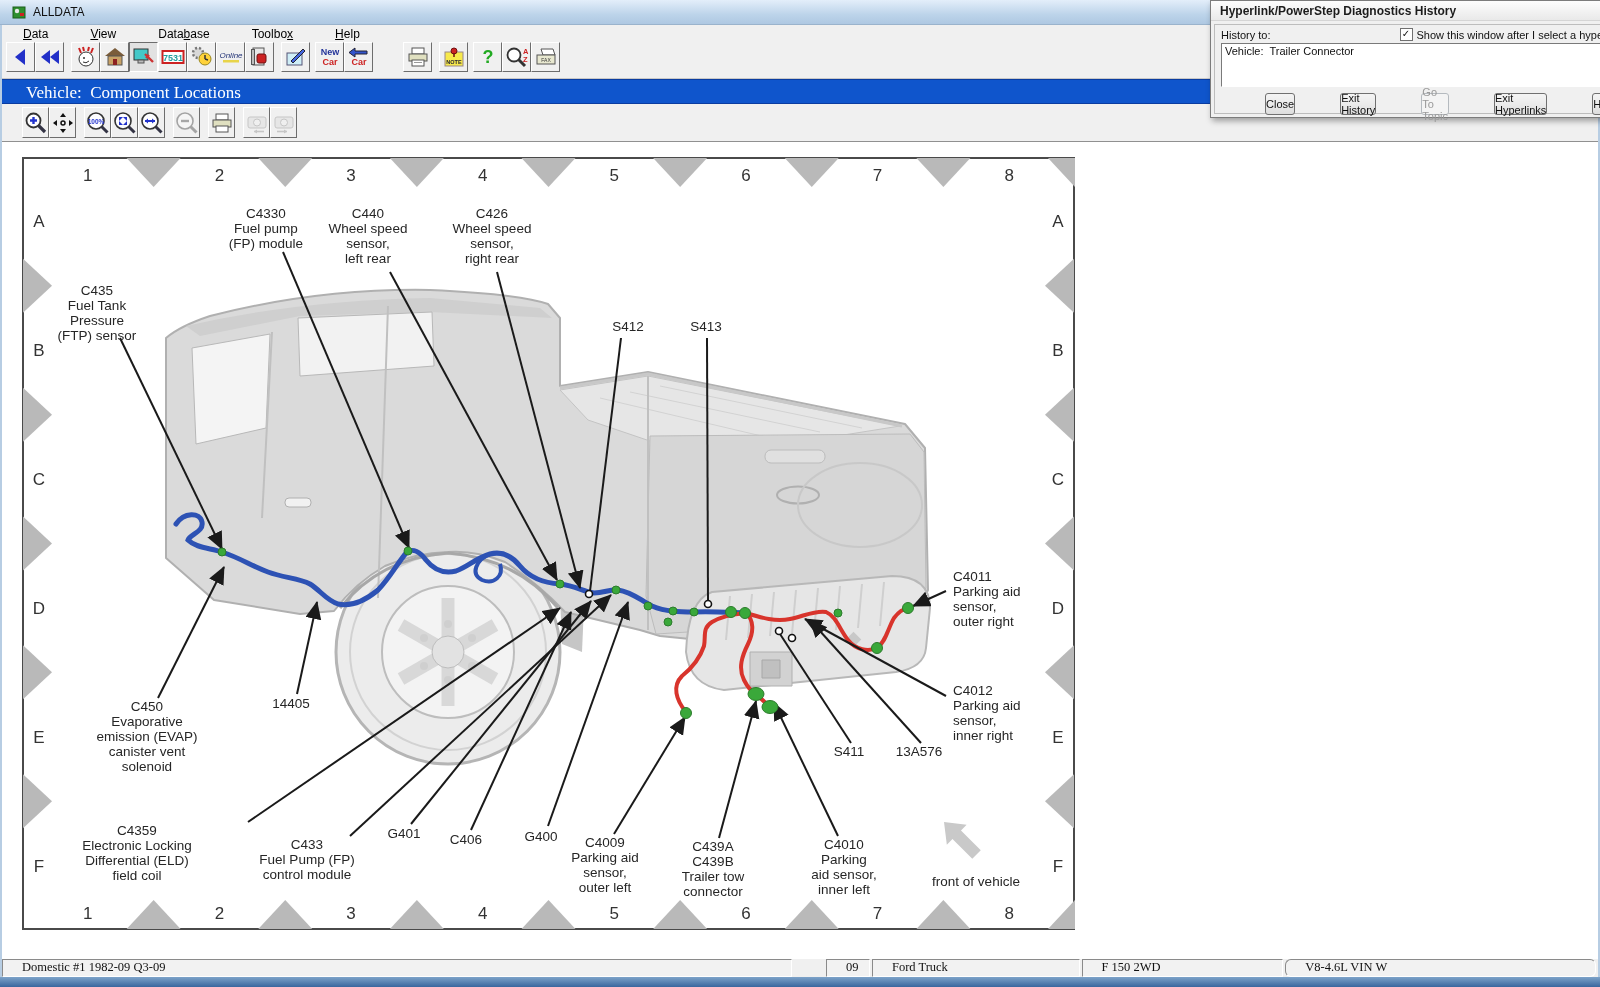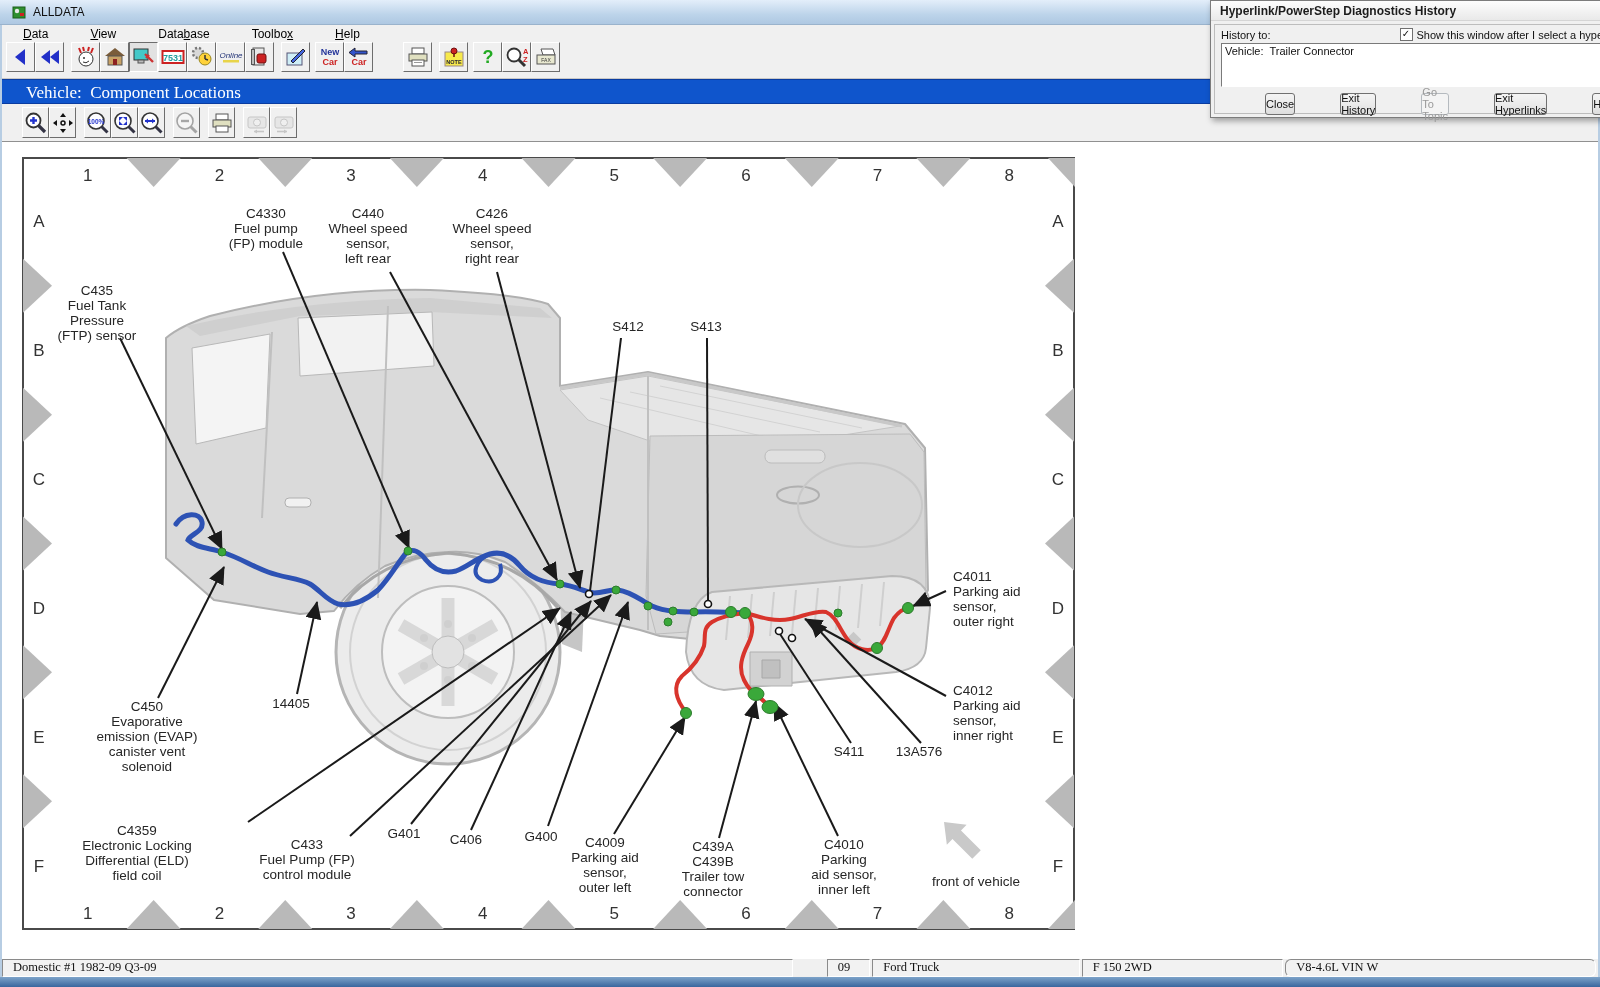--- a/index.html
+++ b/index.html
@@ -31,21 +31,21 @@
   .g8{margin-left:8px}
   .content{position:absolute;left:2px;top:142px;width:1596px;height:817px;background:#ffffff;}
   
   #diag{position:absolute;left:20px;top:15px;}
   .gridlbl{font-family:"Liberation Sans",sans-serif;font-size:17px;fill:#333;}
   .callout{font-family:"Liberation Sans",sans-serif;font-size:13.5px;fill:#262626;}
   
   .statusbar{position:absolute;left:2px;top:959px;width:1596px;height:18px;background:#f0f0f0;
     display:flex;font-family:"Liberation Serif",serif;font-size:12.5px;color:#111;}
   .status-seg{border:1px solid;border-color:#8a8a8a #ffffff #ffffff #8a8a8a;background:#f2f2f2;
-    padding:0 10px;box-sizing:border-box;margin-right:2px;white-space:nowrap;overflow:hidden;line-height:15px;}
+    padding:0 19px;box-sizing:border-box;margin-right:2px;white-space:nowrap;overflow:hidden;line-height:15px;}
   .bottomstrip{position:absolute;left:0;top:977px;width:1600px;height:10px;
     background:linear-gradient(#7da3c9,#39669e);}
   .win-edge{position:absolute;top:25px;height:952px;width:2px;background:#b7cde3;}
   
   .dialog{position:absolute;left:1210px;top:0;width:404px;height:118px;background:#f0f0f0;
     border:1px solid #7c7c7c;box-shadow:2px 3px 6px rgba(0,0,0,.35);box-sizing:border-box;z-index:50;}
   .dlg-title{height:19px;background:linear-gradient(#fdfdfd,#e9e9e9);border-bottom:1px solid #d5d5d5;
     display:flex;align-items:center;padding-left:9px;font-size:12px;font-weight:600;color:#1c1c1c;}
   .dlg-body{position:relative;margin:3px;border:1px solid #bdbdbd;height:88px;background:#f0f0f0;}
   .dlg-row1{display:flex;align-items:center;justify-content:space-between;font-size:11px;padding:3px 6px 2px 6px;color:#111;}

